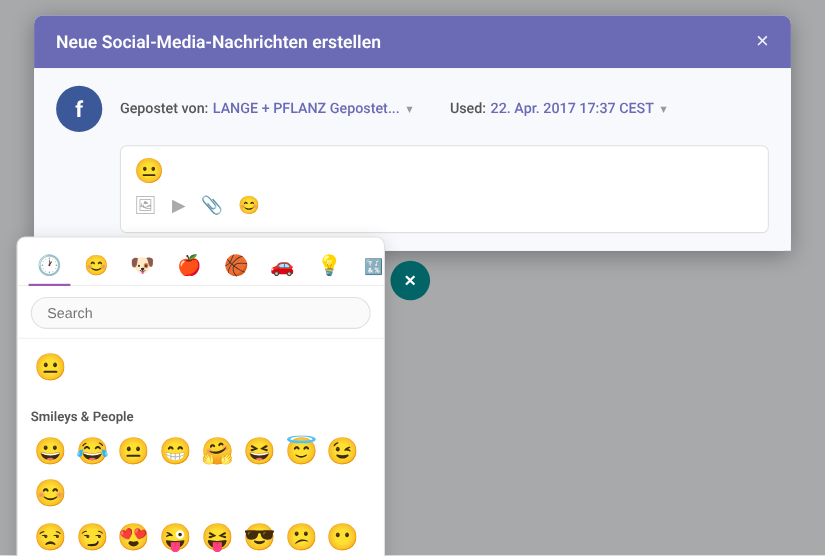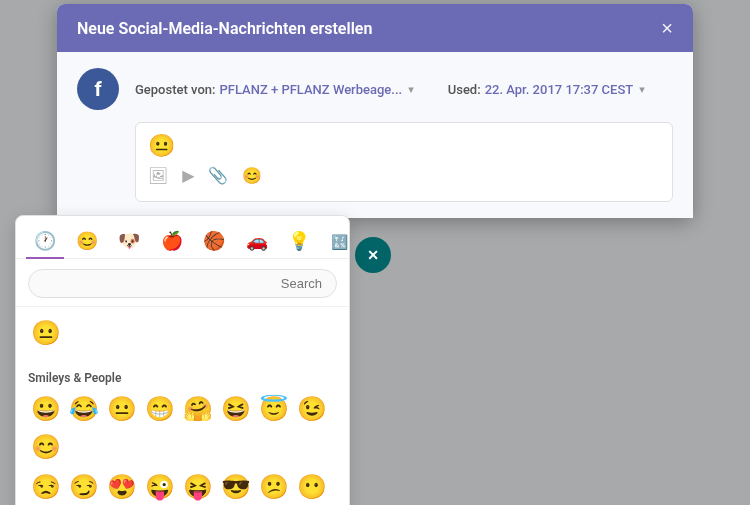--- a/index.html
+++ b/index.html
@@ -15,26 +15,26 @@
       width: 750px;
       height: 505px;
       background: rgba(0,0,0,0.3);
       display: flex;
       align-items: flex-start;
       justify-content: center;
       padding-top: 0;
     }
 
     .modal {
-      width: 636px;
+      width: 688px;
       background: #fff;
       border-radius: 8px;
       overflow: visible;
       box-shadow: 0 4px 20px rgba(0,0,0,0.3);
-      margin-top: 4px;
+      margin-top: 14px;
     }
 
     .modal-header {
       background: #6b6bb5;
       border-radius: 8px 8px 0 0;
       padding: 14px 20px;
       display: flex;
       align-items: center;
       justify-content: space-between;
     }
@@ -184,21 +184,20 @@
 
     .emoji-search {
       width: 100%;
       border: 1px solid #e0e0e0;
       border-radius: 20px;
       padding: 6px 14px;
       font-size: 13px;
       outline: none;
       color: #6d28d9;
       background: #fafafa;
-      text-align: right;
     }
 
     .emoji-section {
       padding: 8px 12px;
     }
 
     .emoji-section-title {
       font-size: 12px;
       font-weight: 600;
       color: #555;
@@ -253,21 +252,21 @@
       <button class="modal-close">×</button>
     </div>
 
     <div class="modal-body">
 
       <div class="post-meta">
         <div class="fb-avatar">f</div>
         <div class="meta-fields">
           <div class="meta-field">
             <span class="meta-label">Gepostet von:</span>
-            <span class="meta-value">PFLANZ + PFLANZ Werbeage...</span>
+            <span class="meta-value">LANGE + PFLANZ Gepostet...</span>
             <span class="meta-dropdown">▾</span>
           </div>
           <div class="meta-field">
             <span class="meta-label">Used:</span>
             <span class="meta-value">22. Apr. 2017 17:37 CEST</span>
             <span class="meta-dropdown">▾</span>
           </div>
         </div>
       </div>
 

